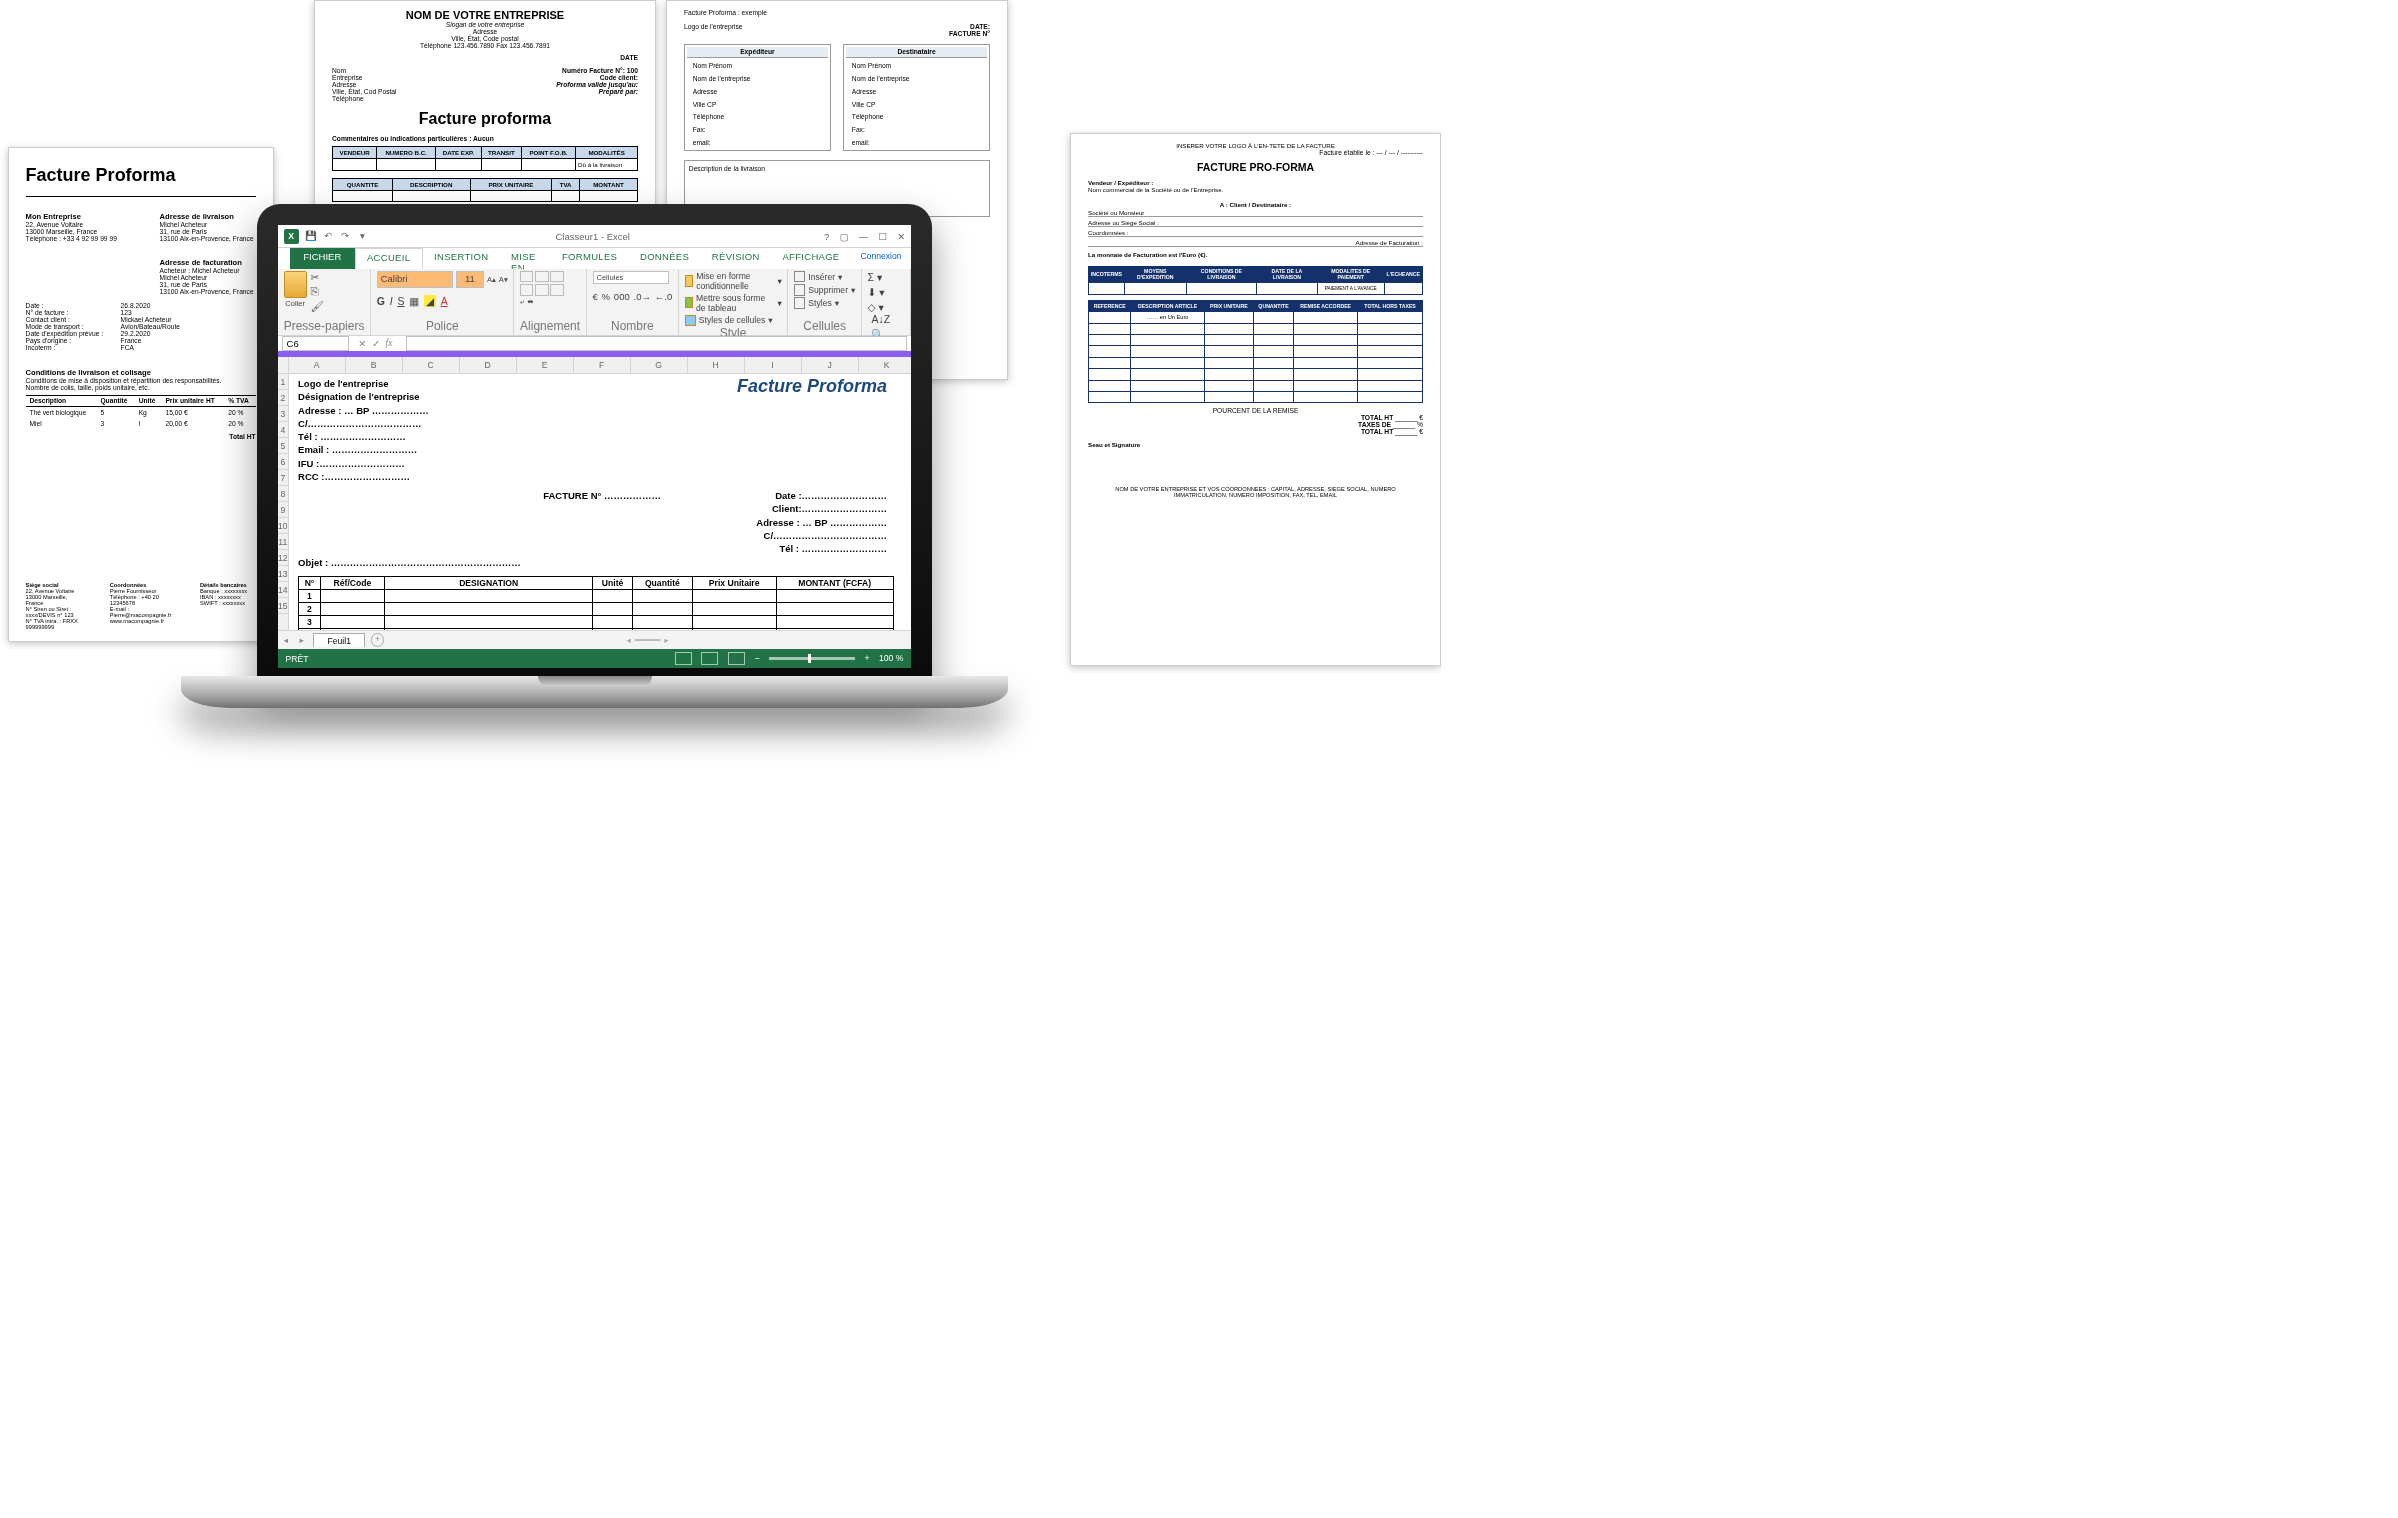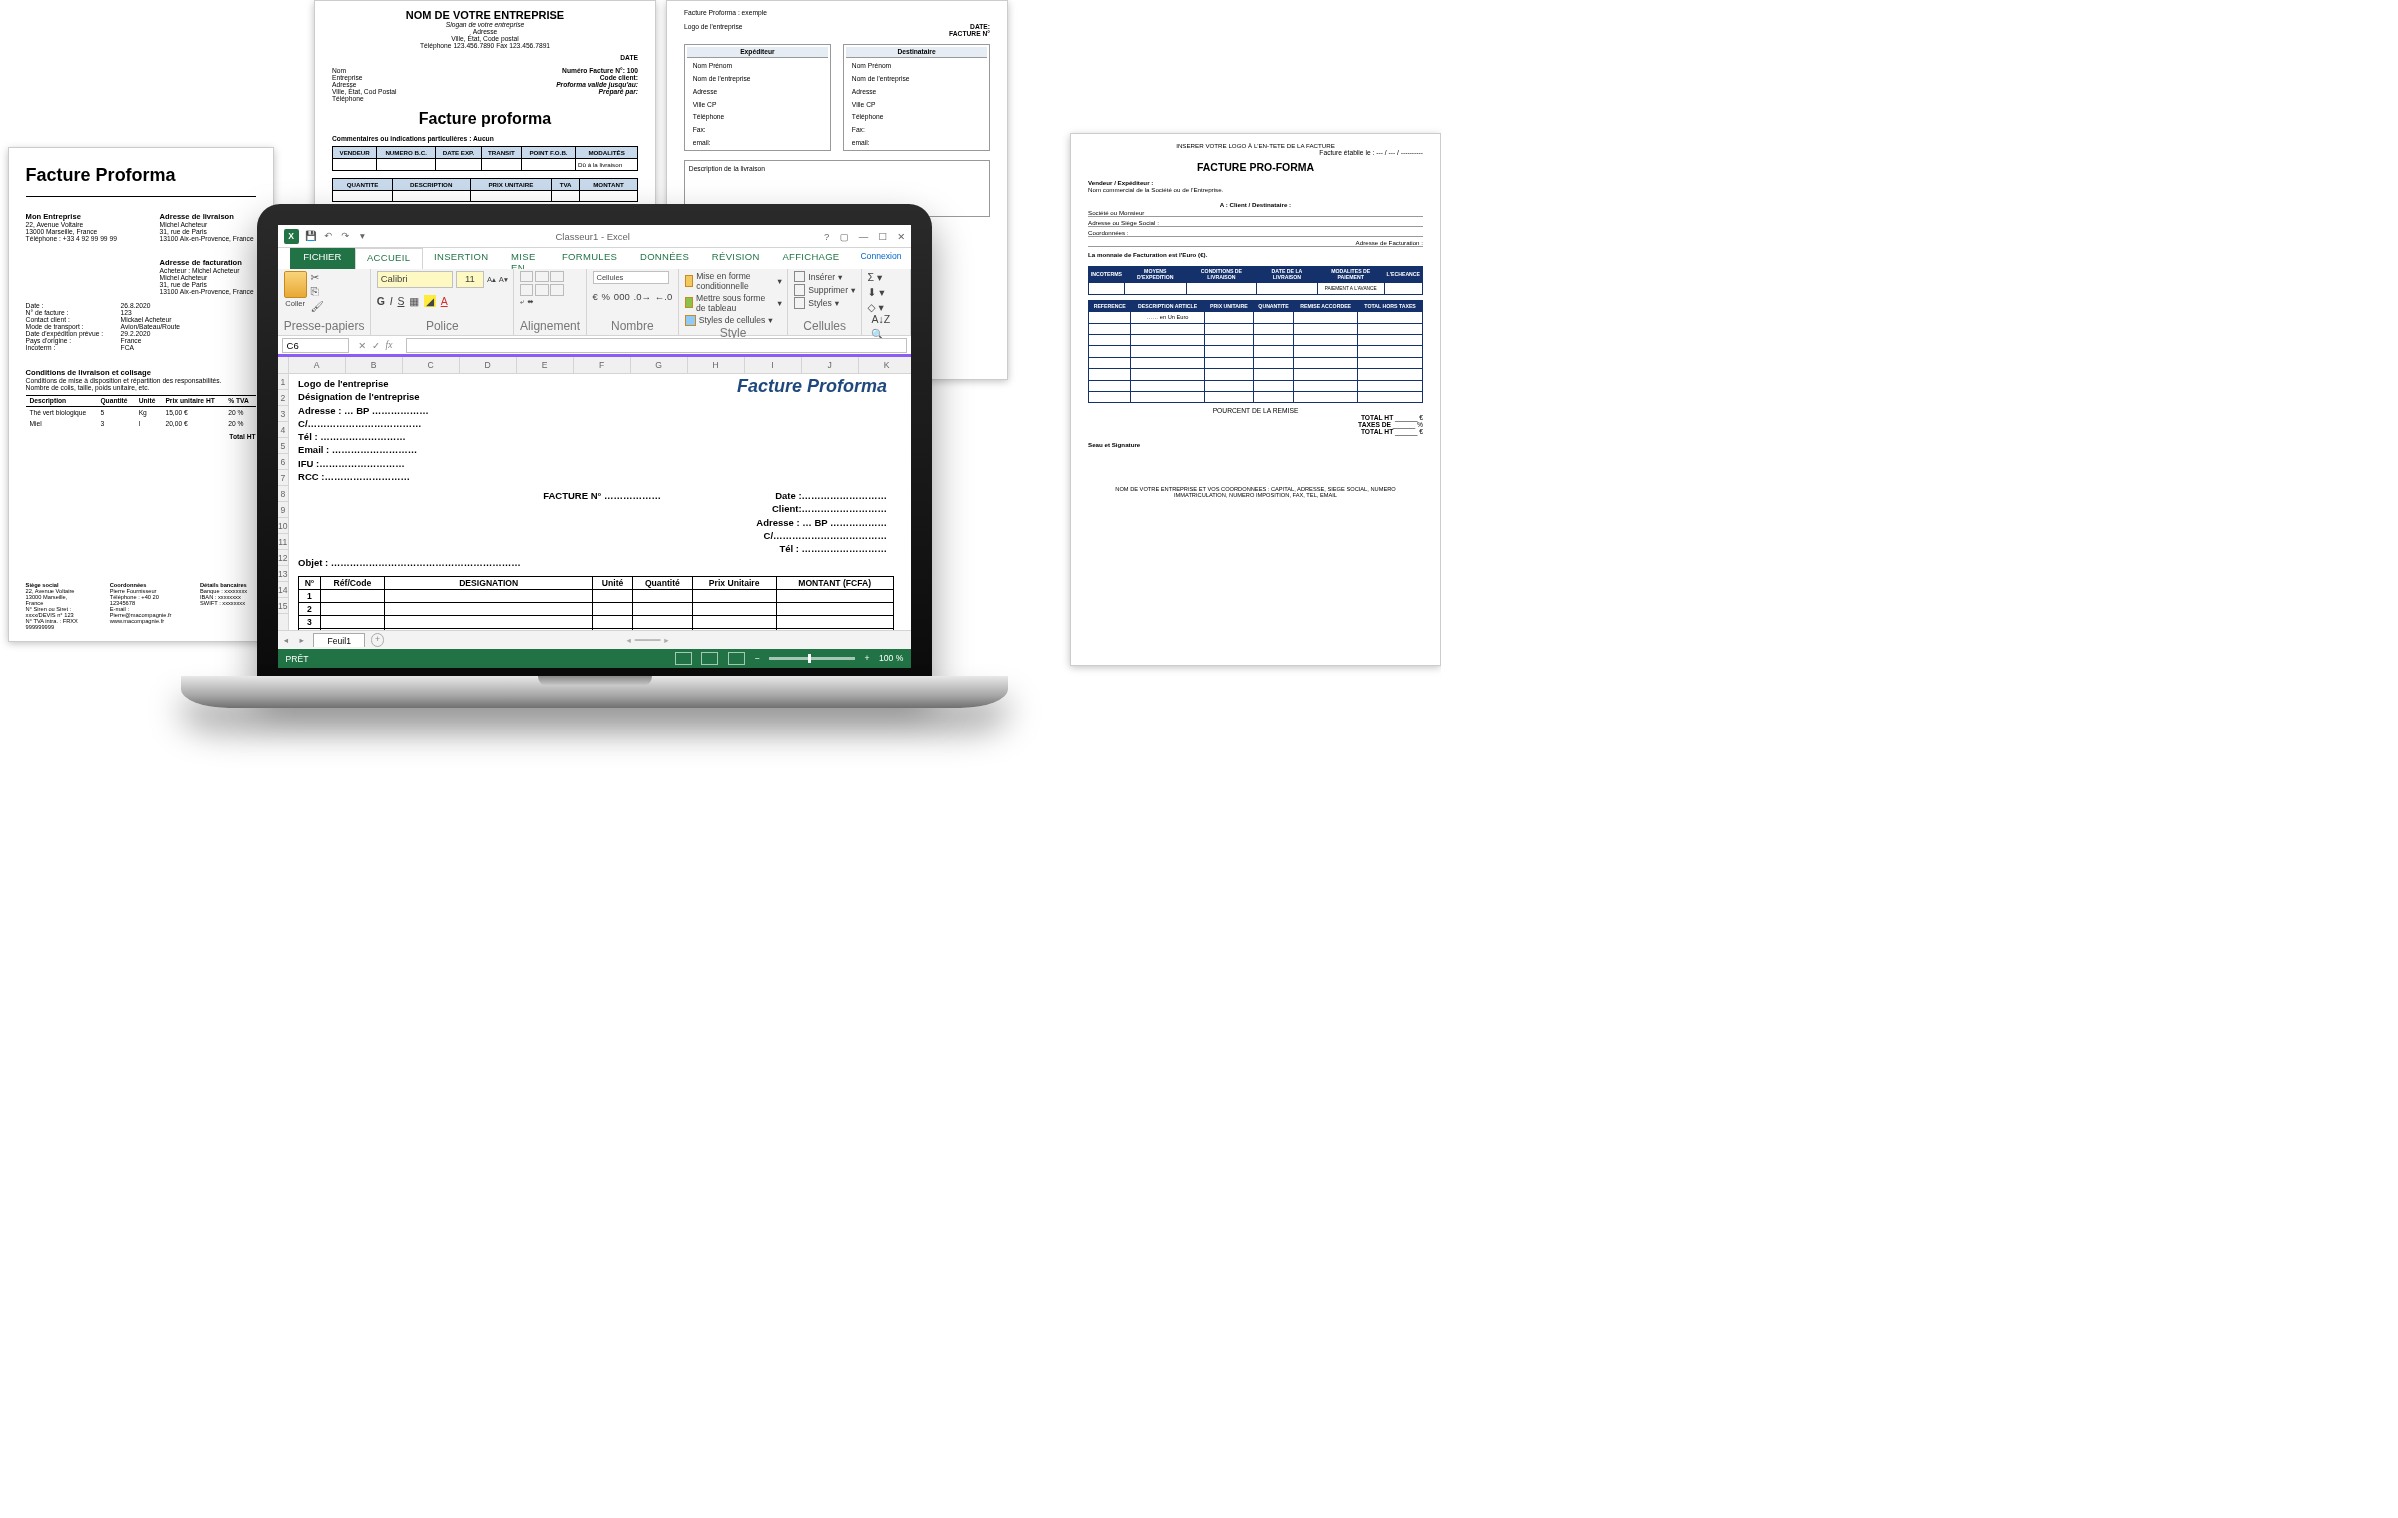--- a/index.html
+++ b/index.html
@@ -65,32 +65,32 @@
   .ex-tabs .conn { margin-left:auto; padding:2.9px 9.5px; color:#0066cc; font-size:8.6px; }
   
   .ex-ribbon { height:67px; background:#f3f3f3; border-bottom:1px solid #d4d4d4; display:flex; }
   .rgrp { border-right:1px solid #d4d4d4; padding:1.9px 5.7px; display:flex; flex-direction:column; font-size:7.6px; color:#444; }
   .rgrp .label { text-align:center; color:#777; font-size:12px; margin-top:auto; }
   .rgrp .body { display:flex; gap:3.8px; flex:1; }
   .clip .paste { display:flex; flex-direction:column; align-items:center; gap:1px; }
   .clip .paste .icon { width:23px; height:27px; background:linear-gradient(#f9d47a,#e8a836); border:1px solid #c88a1f; border-radius:1.9px; }
   .clip .side { display:flex; flex-direction:column; gap:1.9px; font-size:10.5px; color:#555; }
   .font .row1 { display:flex; gap:2.9px; align-items:center; }
-  .font select, .font .combo { font-size:9.5px; border:1px solid #c0c0c0; background:#fef9c3; height:17px; }
+  .font select, .font .combo { font-size:9.5px; border:1px solid #c0c0c0; background:#fdba74; height:17px; }
   .font .combo { width:76px; padding:1px 2.9px; }
   .font .sz { width:28.5px; text-align:center; }
   .font .row2 { display:flex; gap:4.8px; font-size:10.5px; color:#444; margin-top:2.9px; }
   .align .grid { display:grid; grid-template-columns:repeat(3,13.3px); gap:1.9px; }
   .align .grid span { width:13.3px; height:11.4px; border:1px solid #bbb; display:inline-block; }
   .num .combo { width:86px; }
   .stylegrp .btn, .cellgrp .btn, .editgrp .btn { display:flex; gap:2.9px; align-items:center; font-size:8.6px; color:#444; }
   .stylegrp .btn .sw { width:11.4px; height:11.4px; background:#f2c95f; border:1px solid #c88a1f; }
   .cellgrp .btn .sw { width:11.4px; height:11.4px; border:1px solid #888; }
   
-  .ex-fx { height:21px; border-bottom:3px solid #8b5cf6; display:flex; align-items:center; font-size:9.5px; }
+  .ex-fx { height:21px; border-bottom:6px solid #8b5cf6; display:flex; align-items:center; font-size:9.5px; }
   .ex-fx .cellref { width:67px; border:1px solid #c0c0c0; margin:1.9px 3.8px; padding:1px 3.8px; background:#fff; }
   .ex-fx .buttons { display:flex; gap:5.7px; padding:0 5.7px; color:#888; }
   .ex-fx .fx { font-style:italic; font-family:"Times New Roman"; margin-right:3.8px; }
   .ex-fx .input { flex:1; border:1px solid #c0c0c0; margin:1.9px 3.8px; height:15px; background:#fff; }
   
   .ex-grid { flex:1; overflow:hidden; position:relative; background:#fff; display:flex; }
   .rowhdrs { width:23px; background:#f0f0f0; border-right:1px solid #d4d4d4; }
   .rowhdrs div { height:16px; border-bottom:1px solid #d4d4d4; font-size:8.6px; text-align:center; color:#666; line-height:16px; }
   .rowhdrs div:first-child { height:17px; }
   .cells { flex:1; position:relative; }

